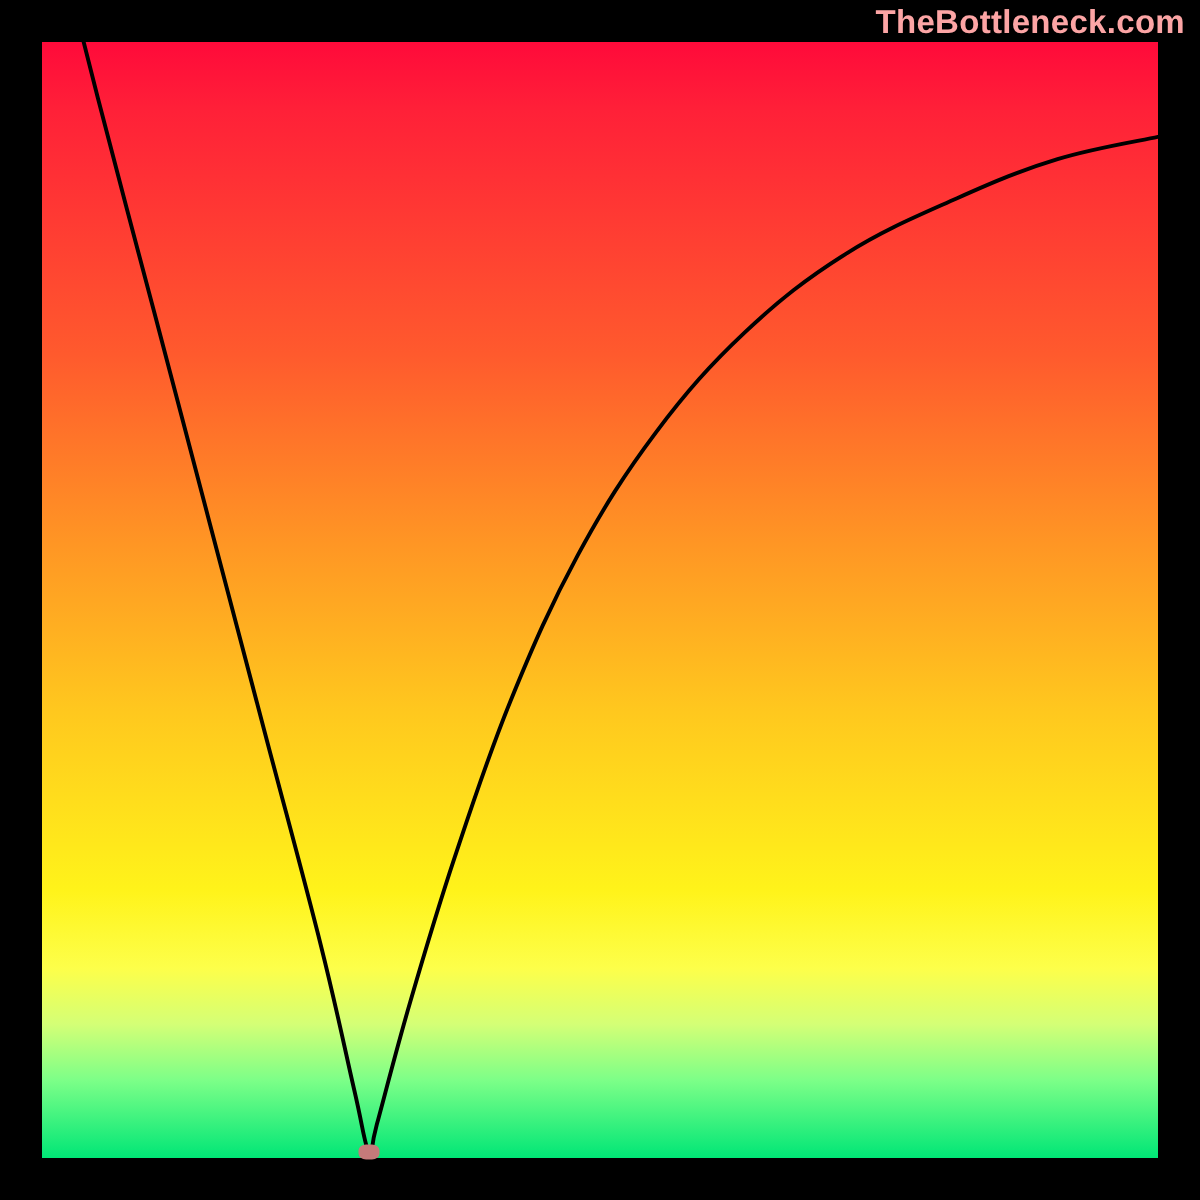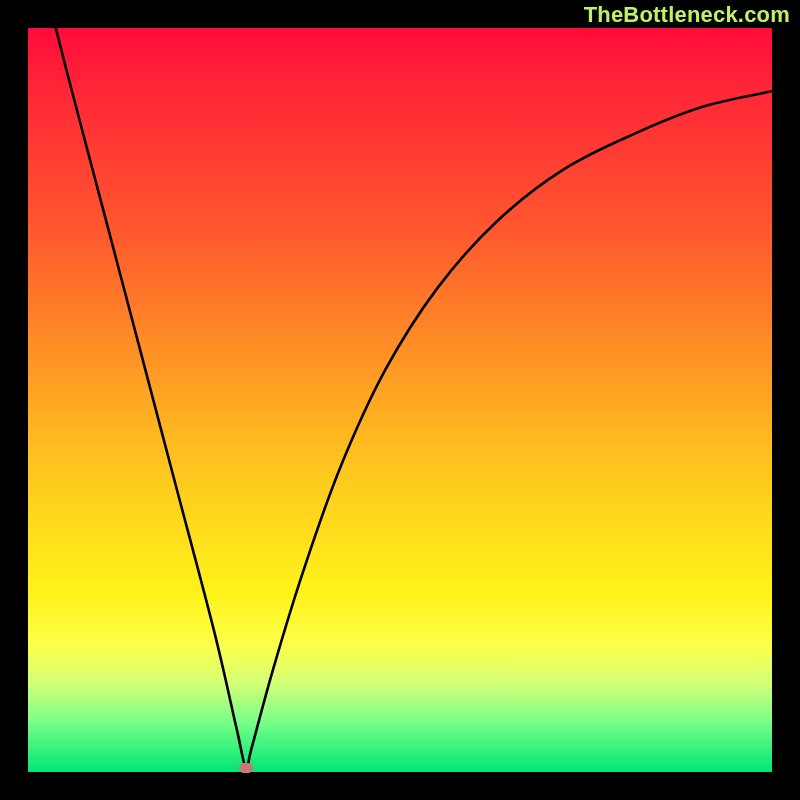--- a/index.html
+++ b/index.html
@@ -44,21 +44,21 @@
     inset: 0;
     width: 100%;
     height: 100%;
   }
   .watermark {
     position: absolute;
     top: 2px;
     right: 10px;
     font-size: 22px;
     font-weight: 600;
-    color: #bef264;
+    color: #fca5a5;
     letter-spacing: 0.2px;
     user-select: none;
   }
   .min-marker {
     position: absolute;
     width: 14px;
     height: 10px;
     border-radius: 5px / 4px;
     background: #c57a7a;
     transform: translate(-50%, -50%);

